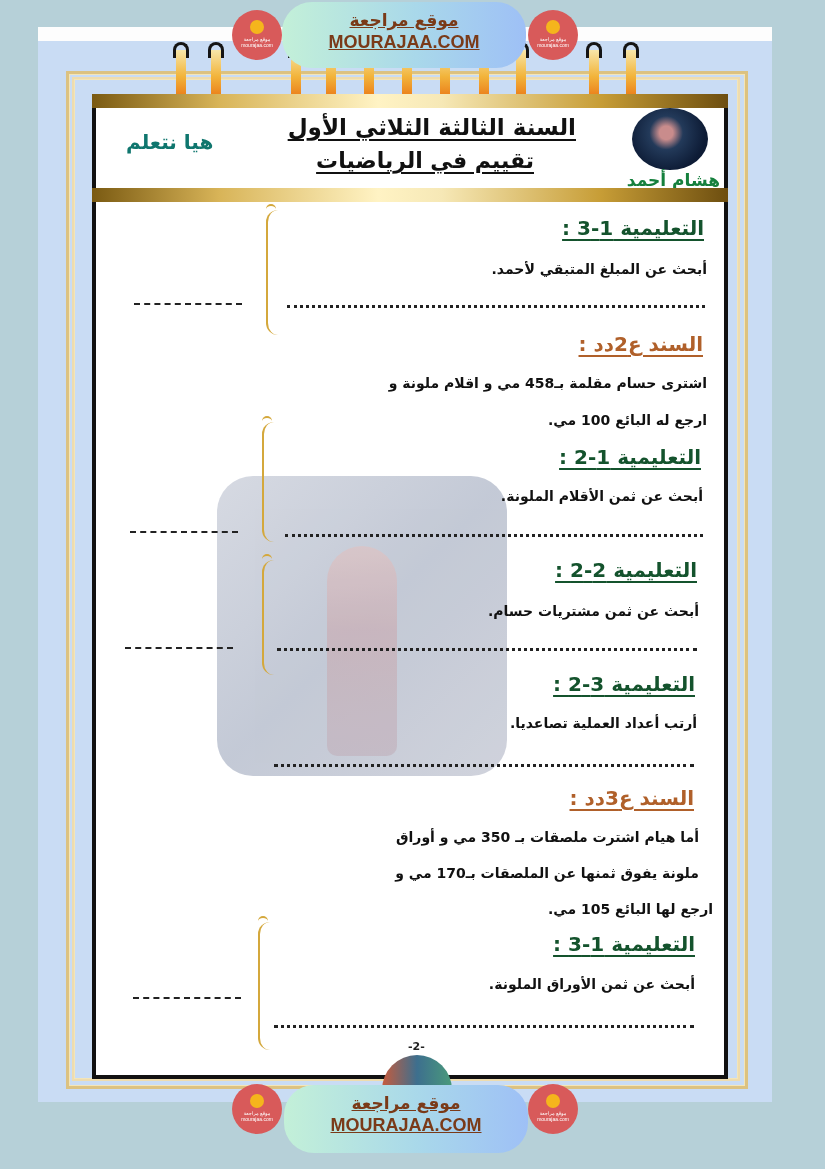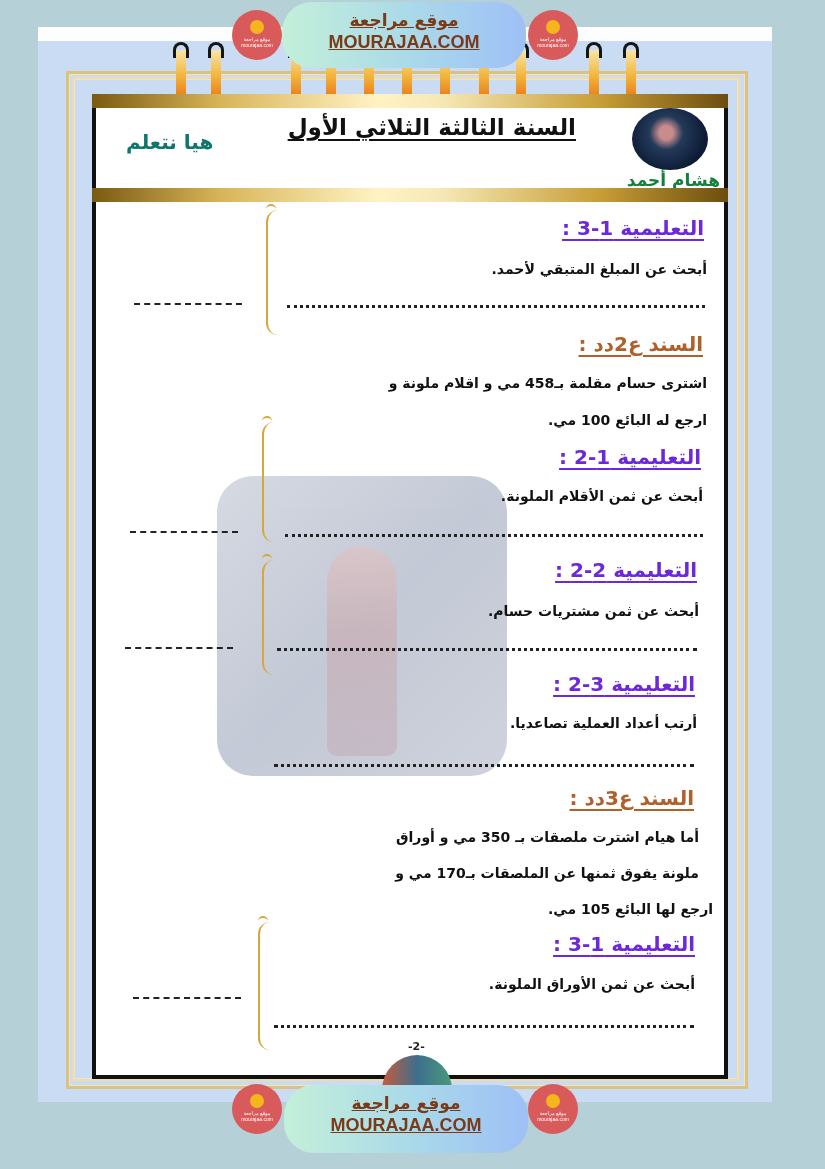--- a/index.html
+++ b/index.html
@@ -20,21 +20,21 @@
   .title1{top:6px;font-size:23px;right:148px;}
   .title2{top:40px;font-size:22px;right:190px;}
   .brand-left{position:absolute;left:30px;top:22px;color:#0f766e;font-weight:bold;font-size:20px;direction:rtl;}
   .teacher-avatar{position:absolute;right:16px;top:0;width:76px;height:62px;border-radius:50%;background:radial-gradient(circle at 45% 40%,#c98c8c 0 12%,#233a5a 30%,#0d1b35 70%);}
   .teacher-name{position:absolute;right:4px;top:62px;color:#15803d;font-weight:bold;font-size:17px;direction:rtl;}
   .watermark{position:absolute;left:217px;top:476px;width:290px;height:300px;border-radius:36px;background:linear-gradient(135deg,#cfd3dd,#b9c0cf 50%,#c8cbd6);opacity:.85;}
   .watermark .kid{position:absolute;left:110px;top:70px;width:70px;height:210px;border-radius:35px 35px 10px 10px;background:linear-gradient(#d9b9b9,#c1a0a8 40%,#b7a7b4);opacity:.7;}
   .bracket{position:absolute;width:14px;border-left:2px solid #d4a83c;border-radius:12px 0 0 12px;}
   .bracket::before{content:"";position:absolute;left:-2px;top:-6px;width:10px;height:10px;border-top:2px solid #d4a83c;border-radius:8px 8px 0 0;}
   .label{position:absolute;right:118px;font-weight:bold;font-size:20px;text-decoration:underline;text-underline-offset:4px;direction:rtl;white-space:nowrap;}
-  .label.teal{color:#6d28d9;}
+  .label.teal{color:#14532d;}
   .label.brown{color:#b0602a;}
   .text{position:absolute;right:118px;font-weight:bold;font-size:14px;color:#111;direction:rtl;white-space:nowrap;line-height:35px;}
   .dots{position:absolute;height:0;border-bottom:3px dotted #222;}
   .dash{position:absolute;height:0;border-bottom:2px dashed #222;width:108px;}
   .page-num{position:absolute;left:408px;top:1040px;font-size:11px;font-weight:bold;color:#222;}
   .kids-badge{position:absolute;left:382px;top:1055px;width:70px;height:36px;border-radius:35px 35px 0 0;background:linear-gradient(90deg,#c75b3c,#3d6f8e 50%,#4a9a7b);}
   .promo{position:absolute;left:282px;width:244px;height:66px;border-radius:30px;background:linear-gradient(90deg,#c3f0d8,#a9d8ea 55%,#9ec0f6);text-align:center;}
   .promo-ar{display:block;margin-top:8px;font-weight:bold;font-size:17px;color:#7a3a18;text-decoration:underline;direction:rtl;}
   .promo-en{display:block;margin-top:2px;font-weight:bold;font-size:18px;color:#7a3a18;text-decoration:underline;font-family:"Liberation Sans",sans-serif;}
   .logo{position:absolute;width:50px;height:50px;border-radius:50%;background:#d85a5a;text-align:center;}
@@ -95,20 +95,21 @@
     <div class="bar"></div>
   </div>
 
 <div class="paper"></div>
 
 <div class="header-band">
   <div class="gold-strip" style="top:0"></div>
   <div class="title-box">
     <span class="brand-left">هيا نتعلم</span>
     <span class="title1">السنة الثالثة  الثلاثي الأول</span>
+    <span class="title2">تقييم في الرياضيات</span>
     <div class="teacher-avatar"></div>
     <span class="teacher-name">هشام أحمد</span>
   </div>
   <div class="gold-strip" style="top:94px"></div>
 </div>
 
 <div class="watermark">
     <div class="kid"></div>
   </div>
 

